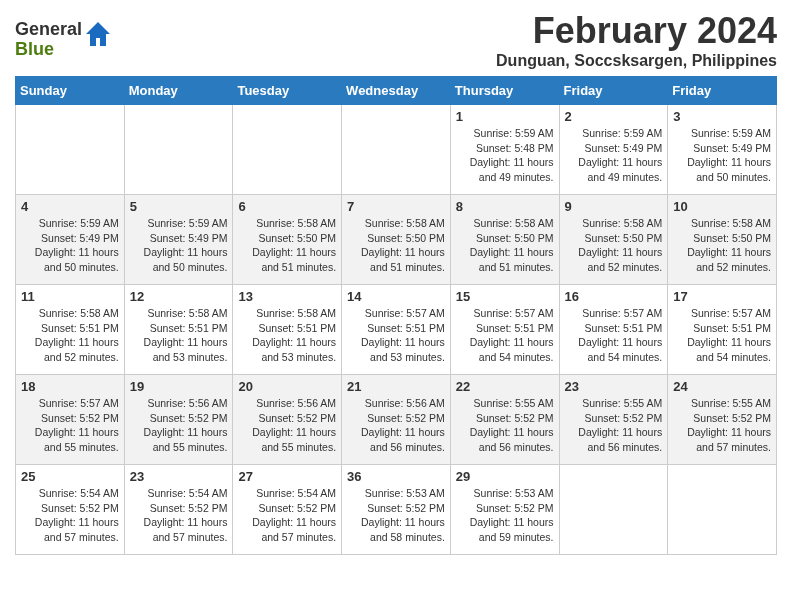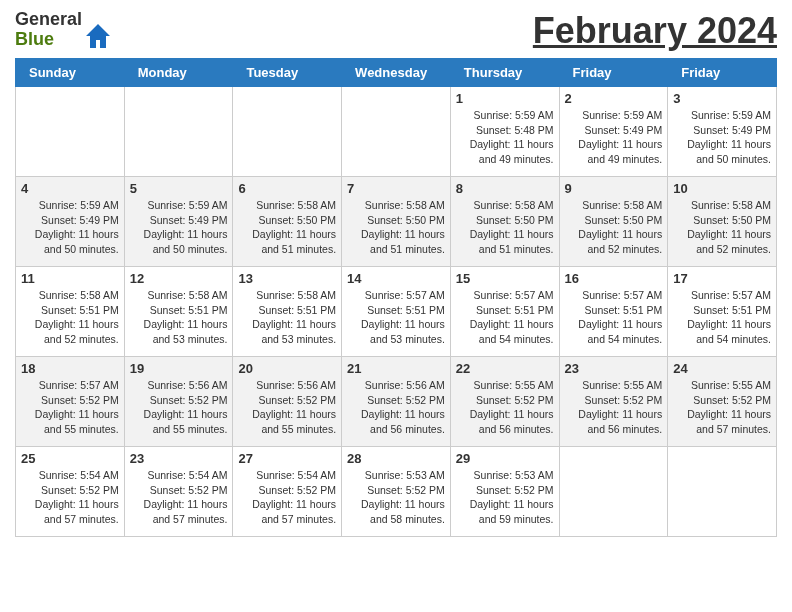--- a/index.html
+++ b/index.html
@@ -11,22 +11,22 @@
       padding: 10px 15px;
     }
     .header-area {
       display: flex;
       justify-content: space-between;
       align-items: flex-start;
       margin-bottom: 6px;
     }
     .logo {
       display: flex;
-      align-items: flex-end;
-      margin-top: 0;
+      align-items: flex-start;
+      margin-top: 10px;
     }
     .logo-text {
       display: flex;
       flex-direction: column;
       line-height: 1.1;
     }
     .logo-general {
       font-size: 18px;
       font-weight: bold;
       color: #333;
@@ -41,36 +41,35 @@
       height: 28px;
       margin-left: 2px;
     }
     .title-area {
       text-align: right;
     }
     .calendar-title {
       font-size: 36px;
       font-weight: bold;
       color: #333;
-      text-decoration: underline;
     }
     .calendar-subtitle {
       font-size: 16px;
       color: #333;
       font-weight: bold;
     }
     table {
       width: 100%;
       border-collapse: collapse;
       font-size: 11px;
     }
     thead tr th {
       background-color: #2a7abf;
       color: #fff;
-      padding: 6px 13px;
+      padding: 6px 4px;
       text-align: left;
       font-size: 13px;
       font-weight: bold;
       border: 1px solid #2a7abf;
     }
     tbody tr td {
       border: 1px solid #ccc;
       vertical-align: top;
       padding: 4px 5px;
       width: 14.28%;
@@ -108,20 +107,21 @@
     <div class="logo-text">
       <span class="logo-general">General</span>
       <span class="logo-blue">Blue</span>
     </div>
     <svg class="logo-icon" viewBox="0 0 28 28">
       <polygon points="14,2 26,14 22,14 22,26 16,26 16,18 12,18 12,26 6,26 6,14 2,14" fill="#1a6bbf"></polygon>
     </svg>
   </div>
   <div class="title-area">
     <div class="calendar-title">February 2024</div>
+    <div class="calendar-subtitle">Dunguan, Soccsksargen, Philippines</div>
   </div>
 </div>
 
 <table>
   <thead>
     <tr>
     <th>Sunday</th>
         <th>Monday</th>
         <th>Tuesday</th>
         <th>Wednesday</th>
@@ -246,21 +246,21 @@
         </td>
         <td>
           <span class="day-num">23</span>
           <div class="day-info">Sunrise: 5:54 AM<br>Sunset: 5:52 PM<br>Daylight: 11 hours and 57 minutes.</div>
         </td>
         <td>
           <span class="day-num">27</span>
           <div class="day-info">Sunrise: 5:54 AM<br>Sunset: 5:52 PM<br>Daylight: 11 hours and 57 minutes.</div>
         </td>
         <td>
-          <span class="day-num">28</span>
+          <span class="day-num">36</span>
           <div class="day-info">Sunrise: 5:53 AM<br>Sunset: 5:52 PM<br>Daylight: 11 hours and 58 minutes.</div>
         </td>
         <td>
           <span class="day-num">29</span>
           <div class="day-info">Sunrise: 5:53 AM<br>Sunset: 5:52 PM<br>Daylight: 11 hours and 59 minutes.</div>
         </td>
         <td class="empty-cell"></td>
         <td class="empty-cell"></td>
       </tr>
     </tbody>

